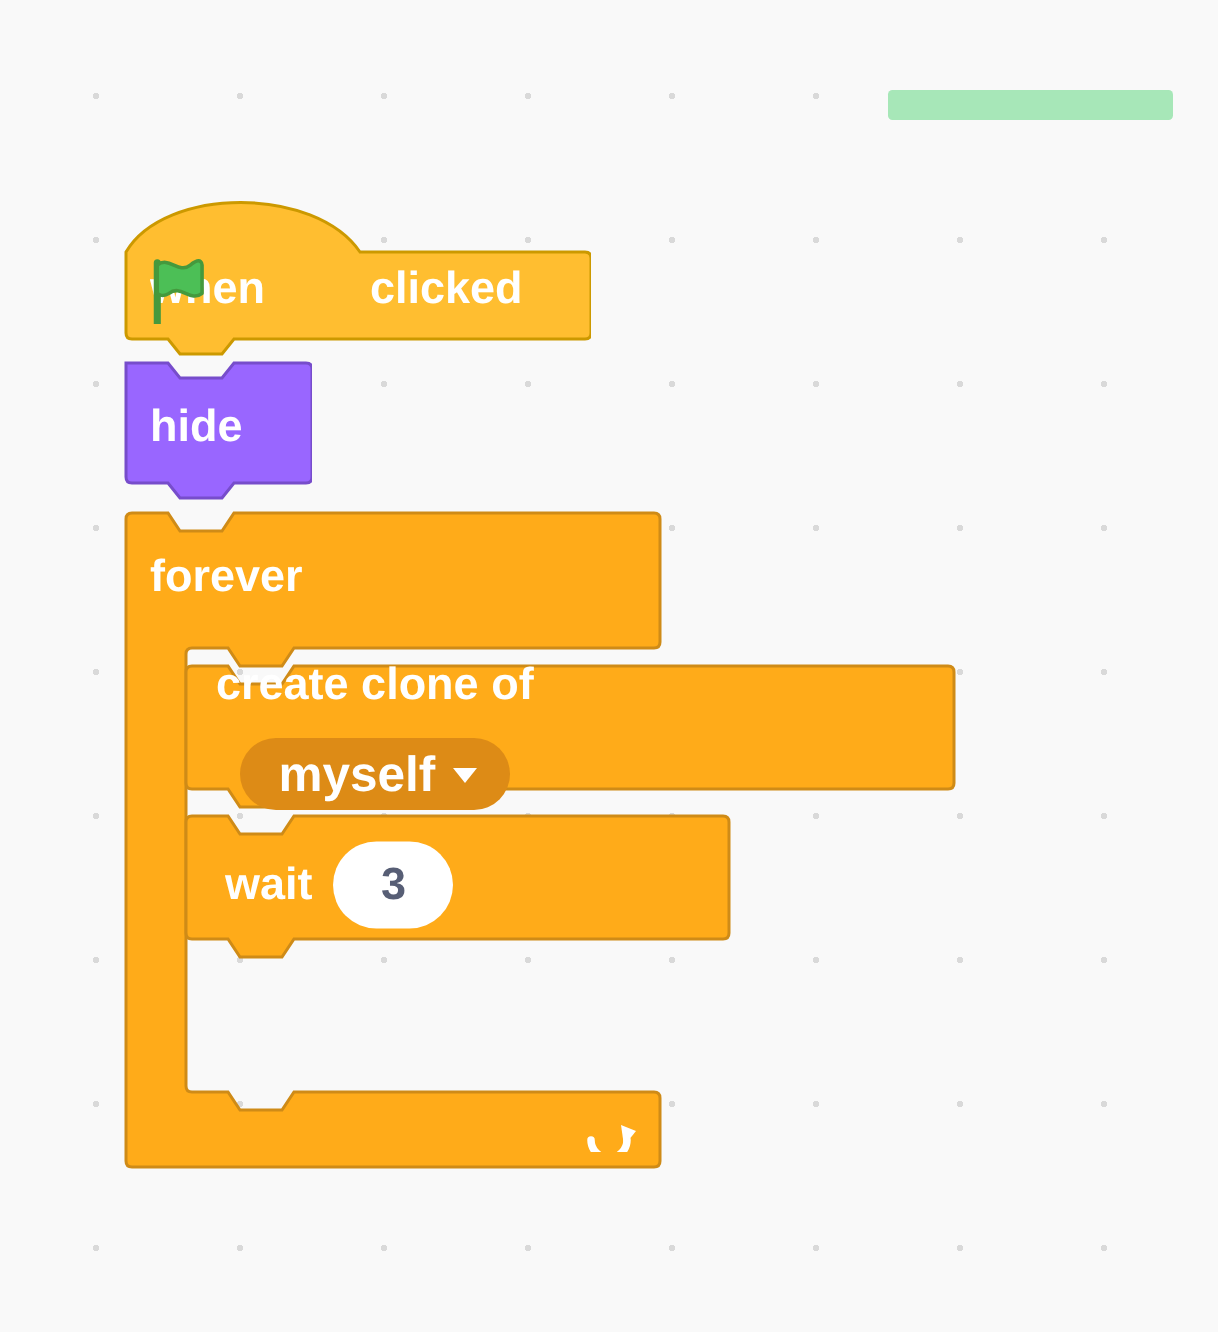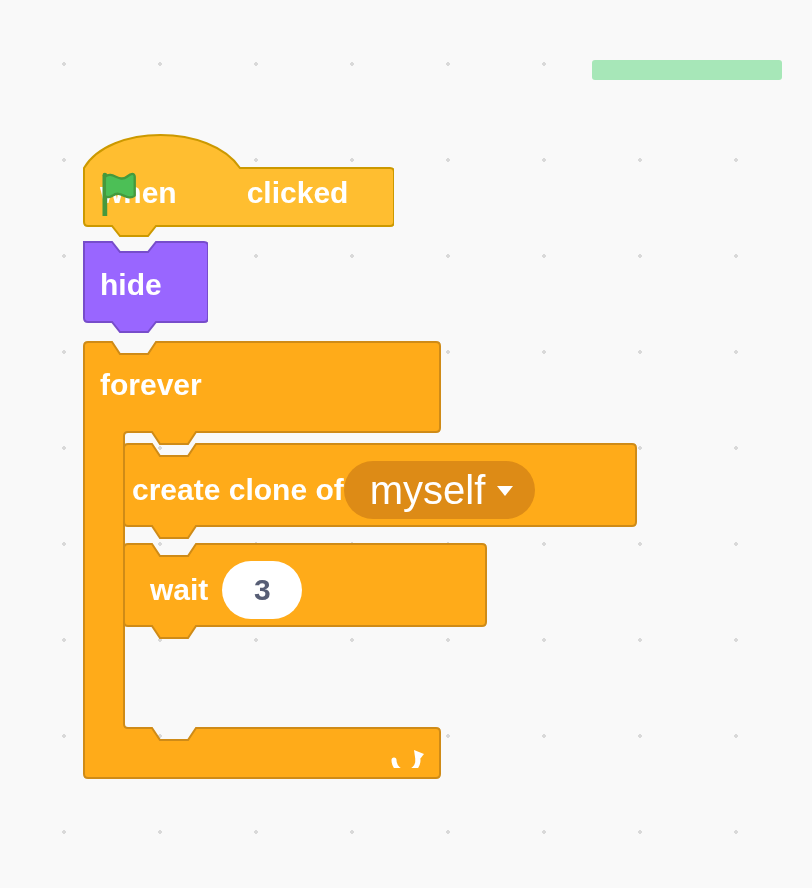--- a/index.html
+++ b/index.html
@@ -74,32 +74,32 @@
   width:40px;height:28px;
 }
 
 .clone-block{
   position:absolute;
   left:120px;top:440px;
   width:520px;height:100px;
 }
 .clone-block svg{position:absolute;inset:0;}
 .clone-content{
-  position:absolute;left:12px;top:0;height:100px;
-  display:flex;align-items:center;
+  position:absolute;left:24px;top:0;height:100px;
+  display:flex;align-items:center;gap:18px;flex-direction:column;
 }
 .dropdown-pill{
   background:#dd8b16;
   border-radius:30px;
   height:58px;
   padding:0 22px 0 26px;
   display:flex;align-items:center;gap:12px;
 }
 .dropdown-pill span{
-  color:#fff;font-size:40px;font-weight:400;
+  color:#fff;font-size:33px;font-weight:700;
 }
 .chevron{
   width:0;height:0;
   border-left:8px solid transparent;
   border-right:8px solid transparent;
   border-top:10px solid #fff;
   margin-top:2px;
 }
 
 .wait-block{

